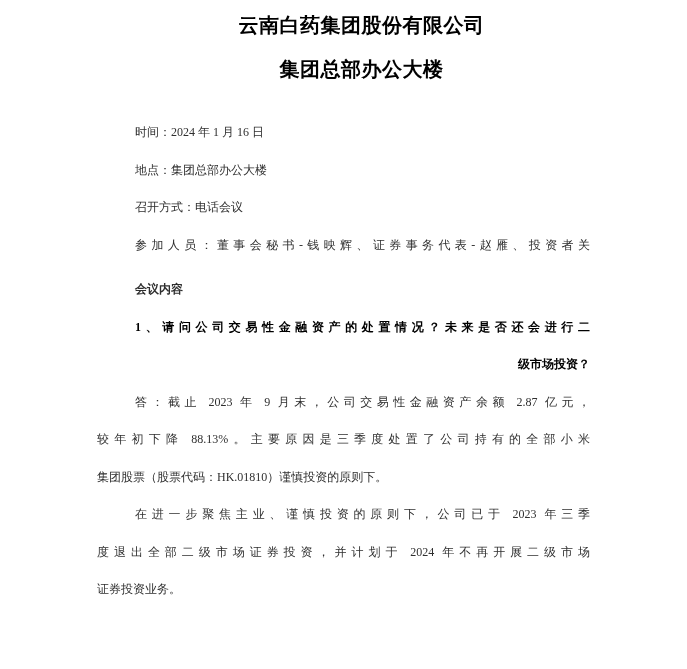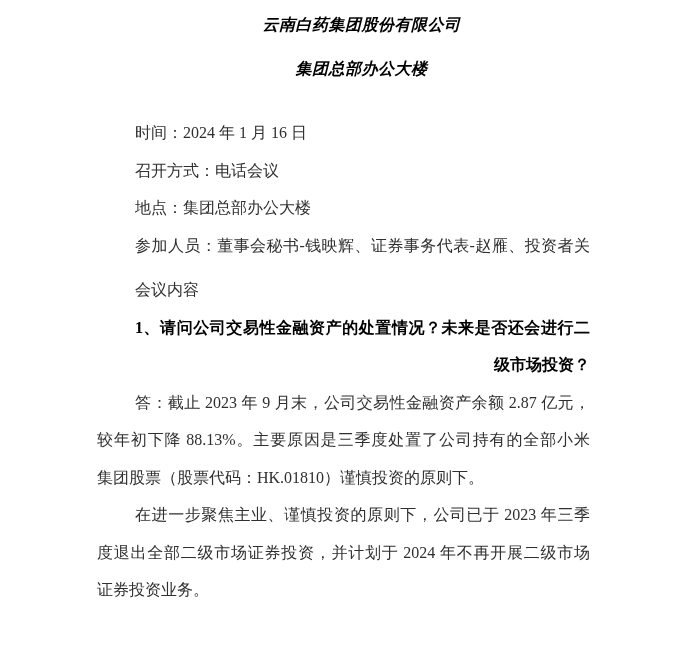--- a/index.html
+++ b/index.html
@@ -20,69 +20,69 @@
     color: #2f2f2f;
   }
   .title-block {
     padding-left: 36px; 
     text-align: center;
   }
   .doc-title {
     margin-top: 6px;
     height: 38px;
     line-height: 38px;
-    font-size: 16px;
+    font-size: 20px;
     font-weight: bold;
     color: #000000;
     letter-spacing: 0.5px;
-    font-style: italic;
   }
   .spacer-after-title {
     height: 26px;
   }
   .line {
     height: 37.5px;
     line-height: 37.5px;
-    font-size: 16px;
+    font-size: 12px;
     white-space: nowrap;
   }
   .line.indent {
     text-indent: 38px;
     white-space: normal;
   }
   .line.full {
     white-space: normal;
     text-align: justify;
     text-align-last: justify;
     overflow: hidden;
   }
   .line.bold {
     font-weight: bold;
     color: #000000;
     text-align: right;
   }
   .section-gap {
     margin-top: 7px;
+    font-weight: bold;
   }
 </style>
 </head>
 <body>
 
 <div class="page">
 
   <div class="title-block">
     <div class="doc-title">云南白药集团股份有限公司</div>
     <div class="doc-title">集团总部办公大楼</div>
   </div>
 
   <div class="spacer-after-title"></div>
 
   <div class="line indent">时间：2024 年 1 月 16 日</div>
+  <div class="line indent">地点：集团总部办公大楼</div>
   <div class="line indent">召开方式：电话会议</div>
-  <div class="line indent">地点：集团总部办公大楼</div>
   <div class="line indent full">参加人员：董事会秘书-钱映辉、证券事务代表-赵雁、投资者关</div>
 
   <div class="line indent section-gap">会议内容</div>
 
   <div class="line indent full bold">1、请问公司交易性金融资产的处置情况？未来是否还会进行二</div>
   <div class="line bold">级市场投资？</div>
 
   <div class="line indent full">答：截止 2023 年 9 月末，公司交易性金融资产余额 2.87 亿元，</div>
   <div class="line full">较年初下降 88.13%。主要原因是三季度处置了公司持有的全部小米</div>
   <div class="line">集团股票（股票代码：HK.01810）谨慎投资的原则下。</div>

